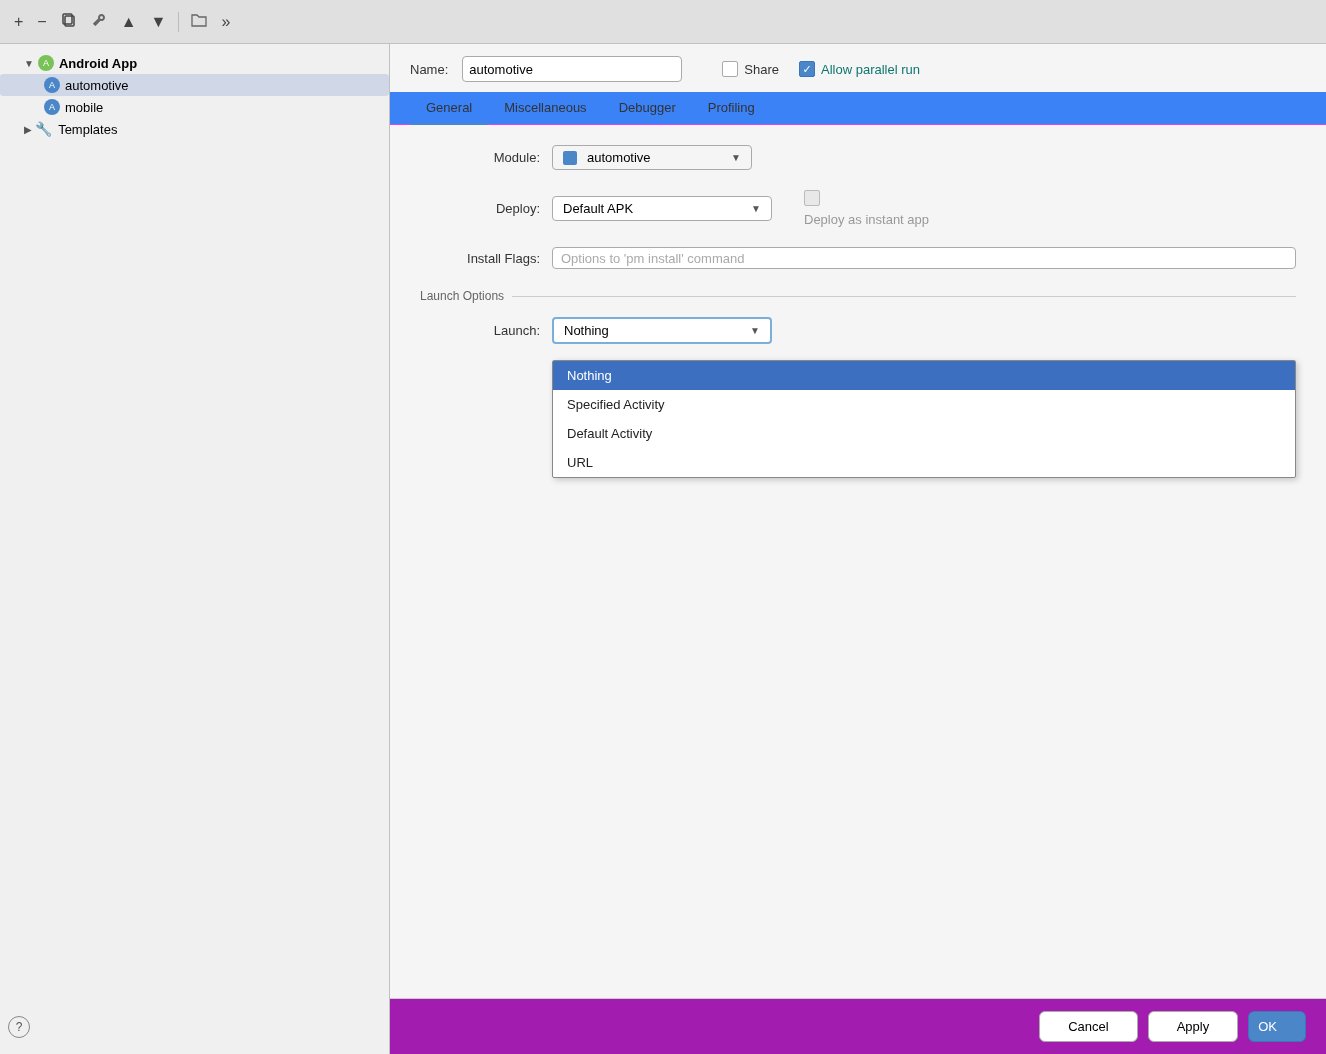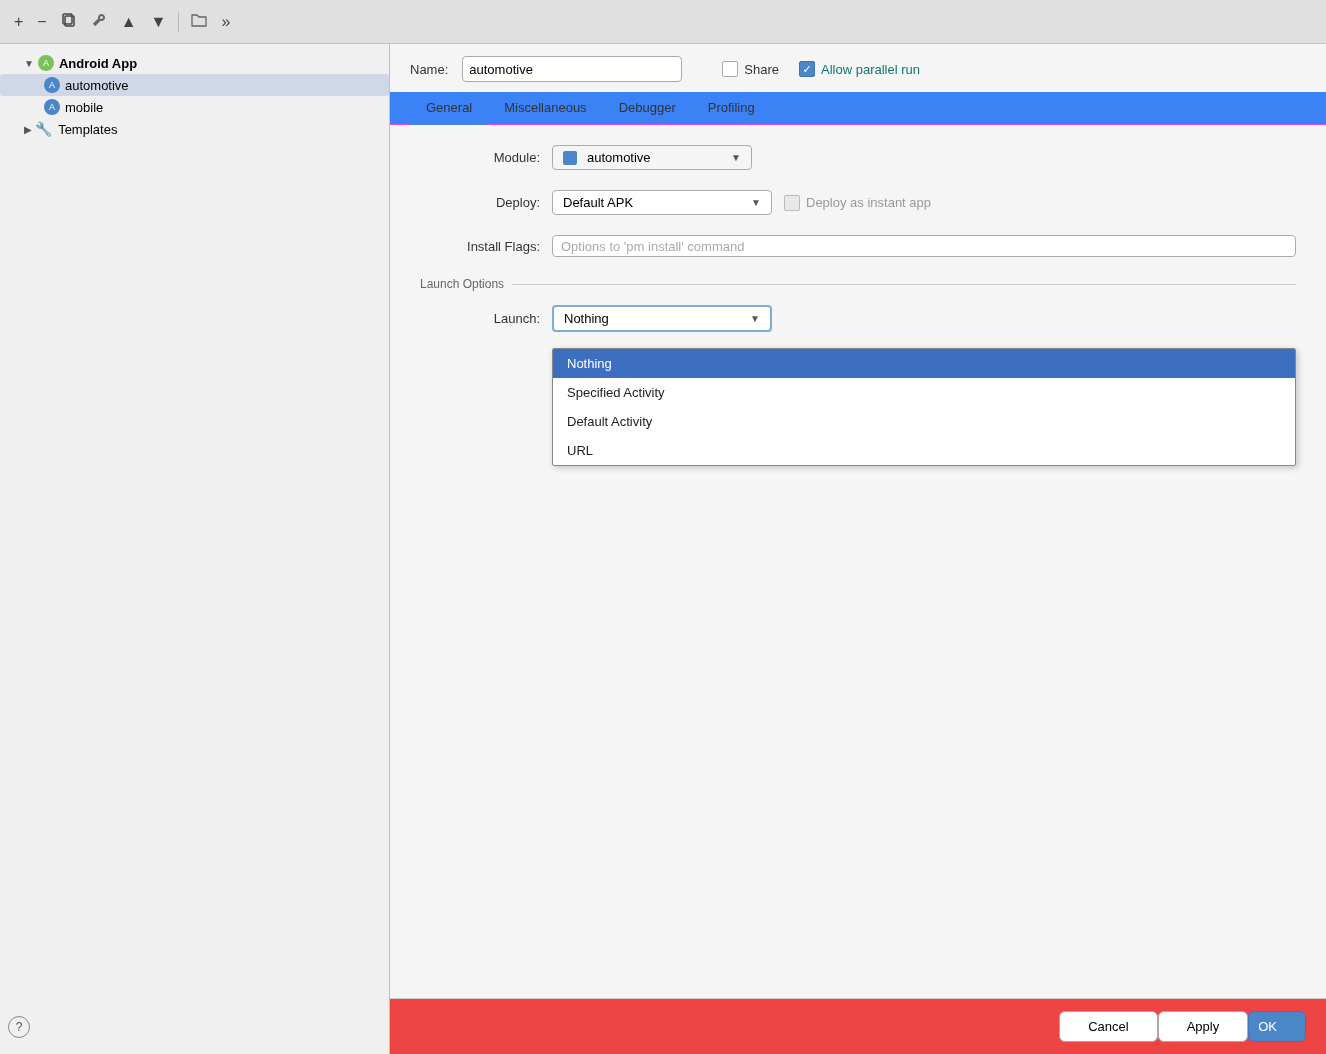--- a/index.html
+++ b/index.html
@@ -255,20 +255,22 @@
       cursor: pointer;
       min-width: 220px;
       font-size: 13px;
     }
     .deploy-dropdown .arrow { margin-left: auto; font-size: 10px; color: #555; }
 
     .instant-app-area {
       display: flex;
       align-items: flex-start;
       gap: 6px;
+      margin-left: 20px;
+      flex-direction: column;
     }
     .instant-checkbox {
       width: 16px;
       height: 16px;
       border: 1px solid #bbb;
       background: #e8e8e8;
       border-radius: 2px;
     }
     .instant-label { font-size: 13px; color: #999; }
 
@@ -317,25 +319,25 @@
       color: #222;
     }
     .dropdown-option.selected {
       background: #3d6fc0;
       color: white;
     }
 
     
     .bottom-bar {
       border-top: 1px solid #ccc;
-      background: #ef4444;
+      background: #a21caf;
       padding: 12px 20px;
       display: flex;
       justify-content: flex-end;
-      gap: 0;
+      gap: 10px;
       align-items: center;
     }
     .btn {
       padding: 7px 28px;
       border-radius: 6px;
       font-size: 13px;
       cursor: pointer;
       border: 1px solid #aaa;
       background: white;
     }

